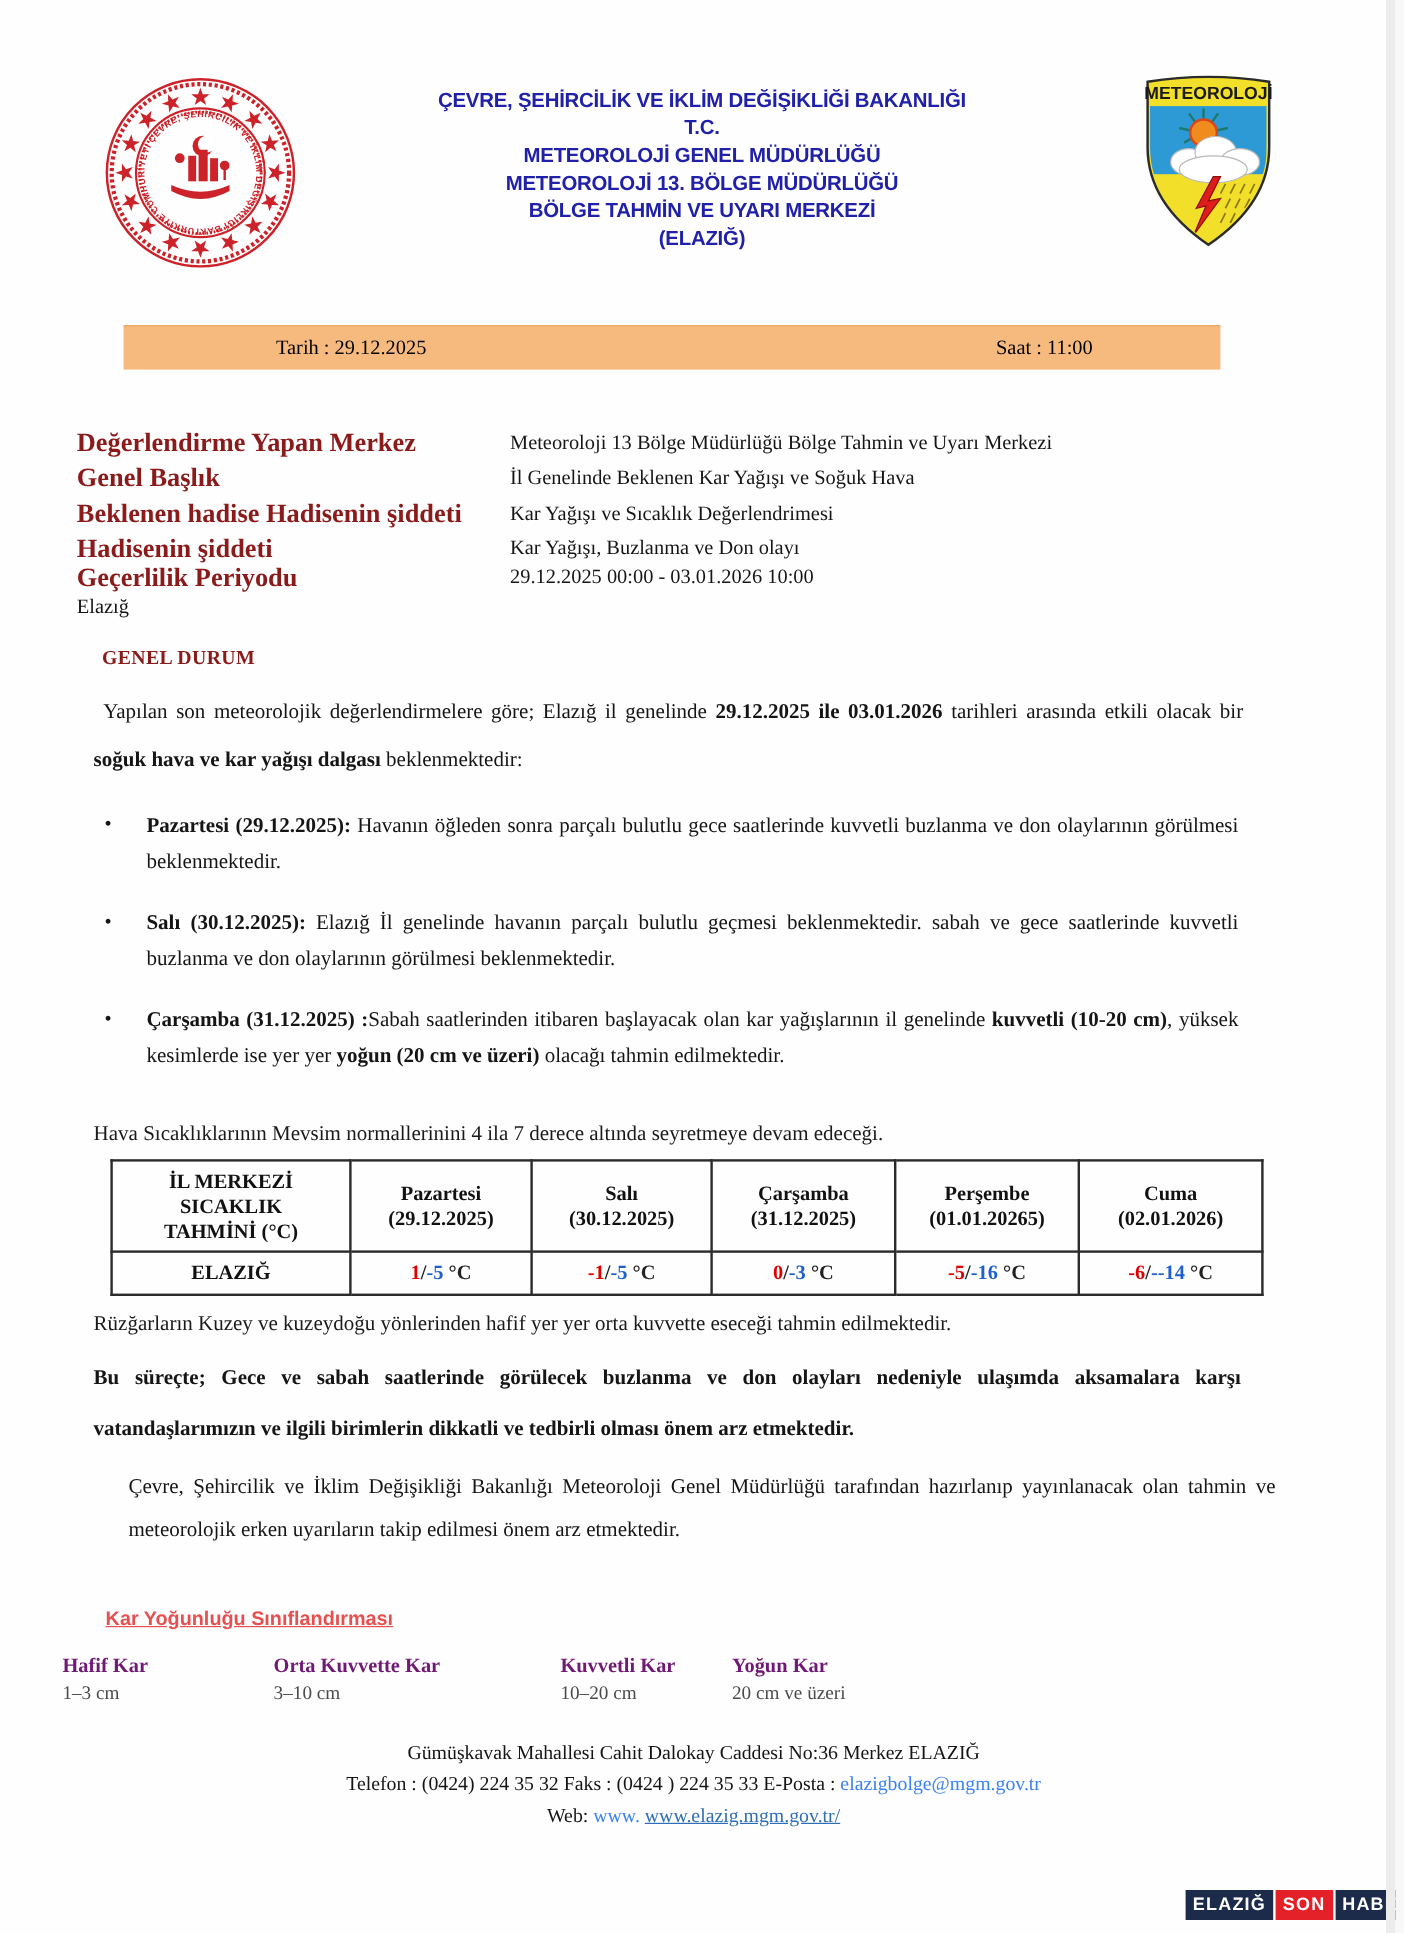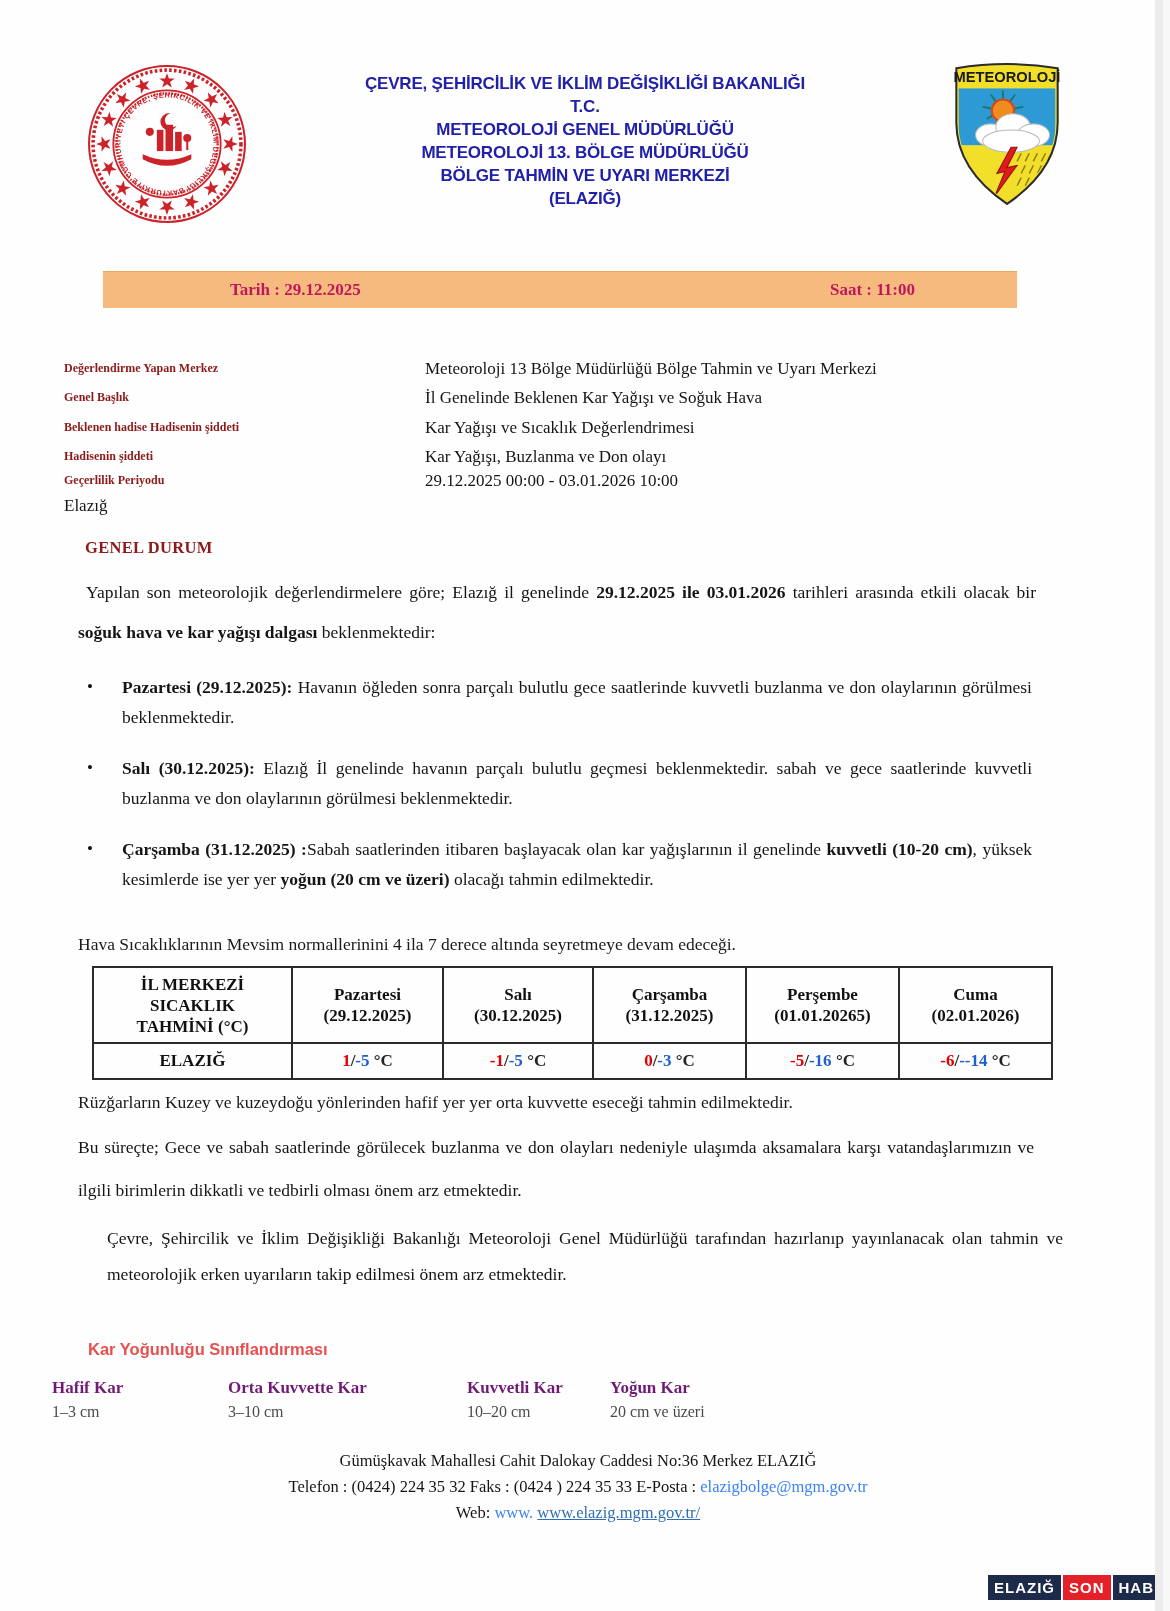--- a/index.html
+++ b/index.html
@@ -21,34 +21,34 @@
   .seal-wrap { position:absolute; top:60px; left:86px; width:162px; height:168px; }
   .shield-wrap { position:absolute; top:58px; left:950px; width:114px; height:150px; }
   .shield-title { font-family:"Liberation Sans","DejaVu Sans",sans-serif; font-weight:700; }
 
   
   .date-bar {
     position:absolute; top:271px; left:103px; width:914px; height:37px;
     background:#f6ba7e; border-top:1px solid #eba55f;
   }
   .date-bar .tarih, .date-bar .saat {
-    position:absolute; top:8px; font-weight:700; font-size:17px; color:#be185d;
+    position:absolute; top:8px; font-weight:400; font-size:17px; color:#000000;
   }
   .date-bar .tarih { left:127px; }
   .date-bar .saat  { left:727px; }
 
   
   .meta-block { position:absolute; top:358px; left:64px; width:990px; }
   .meta-row { display:flex; align-items:flex-start; line-height:21px; }
   .meta-row.m1 { margin-bottom:8px; }
   .meta-row.m2 { margin-bottom:9px; }
   .meta-row.m3 { margin-bottom:8px; }
   .meta-row.m4 { margin-bottom:3px; }
   .meta-row.m5 { margin-bottom:4px; }
-  .meta-label { width:361px; font-weight:700; font-size:12px; color:#8b1a1a; }
+  .meta-label { width:361px; font-weight:700; font-size:22px; color:#8b1a1a; }
   .meta-value { flex:1; font-size:17px; color:#151515; }
 
   
   .abs { position:absolute; }
   .heading-maroon { font-weight:700; font-size:16.5px; color:#8b1a1a; letter-spacing:0.3px; }
   .para { font-size:17.5px; text-align:justify; color:#151515; }
   .b { font-weight:700; }
   .intro { top:572px; left:78px; width:958px; line-height:40px; text-indent:8px; }
   .bullets { top:672px; left:78px; width:954px; list-style:none; }
   .bullets li { position:relative; padding-left:44px; line-height:30px; margin-bottom:21px; }
@@ -62,28 +62,28 @@
     border:2px solid #2b2b2b; text-align:center; vertical-align:middle;
     font-weight:700; font-size:17px; color:#111; padding:2px 4px;
   }
   table.temp .hdr-row td { height:76px; line-height:21px; }
   table.temp .data-row td { height:36px; }
   .tmax { color:#e00000; }
   .tmin { color:#1f5fce; }
   .tsep, .tunit { color:#222; font-weight:700; }
 
   .wind-note { top:1092px; left:78px; width:958px; font-size:17.5px; }
-  .warning  { top:1126px; left:78px; width:956px; line-height:43px; font-weight:400; }
+  .warning  { top:1126px; left:78px; width:956px; line-height:43px; font-weight:700; }
   .followup { top:1220px; left:78px; width:956px; line-height:36px;margin-left:29px; }
 
   
   .snow-heading {
     top:1340px; left:88px;
     font-family:"Liberation Sans","DejaVu Sans",sans-serif;
-    font-weight:700; font-size:16.5px; color:#e65050;
+    font-weight:700; font-size:16.5px; color:#e65050;text-decoration:underline;
   }
   .snow-col { position:absolute; top:1378px; }
   .snow-col .sc-name { font-weight:700; font-size:17px; color:#701a75; }
   .snow-col .sc-range { margin-top:5px; font-size:16px; color:#4a4a4a; }
   .sc-0 { left:52px; } .sc-1 { left:228px; } .sc-2 { left:443px;margin-left:24px; } .sc-3 { left:610px; }
 
   
   .footer { top:1448px; left:0; right:14px; text-align:center; font-size:16.5px; color:#151515; }
   .footer .fl { line-height:26px; }
   .footer a { text-decoration:none; }

